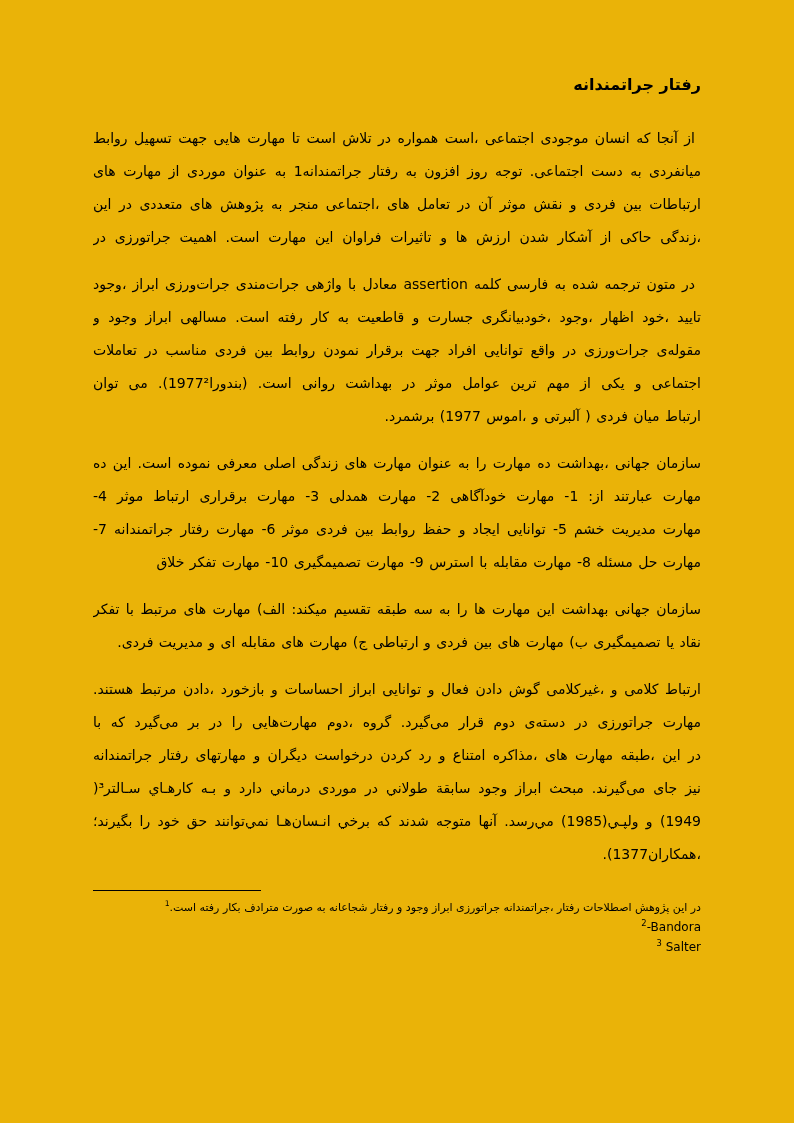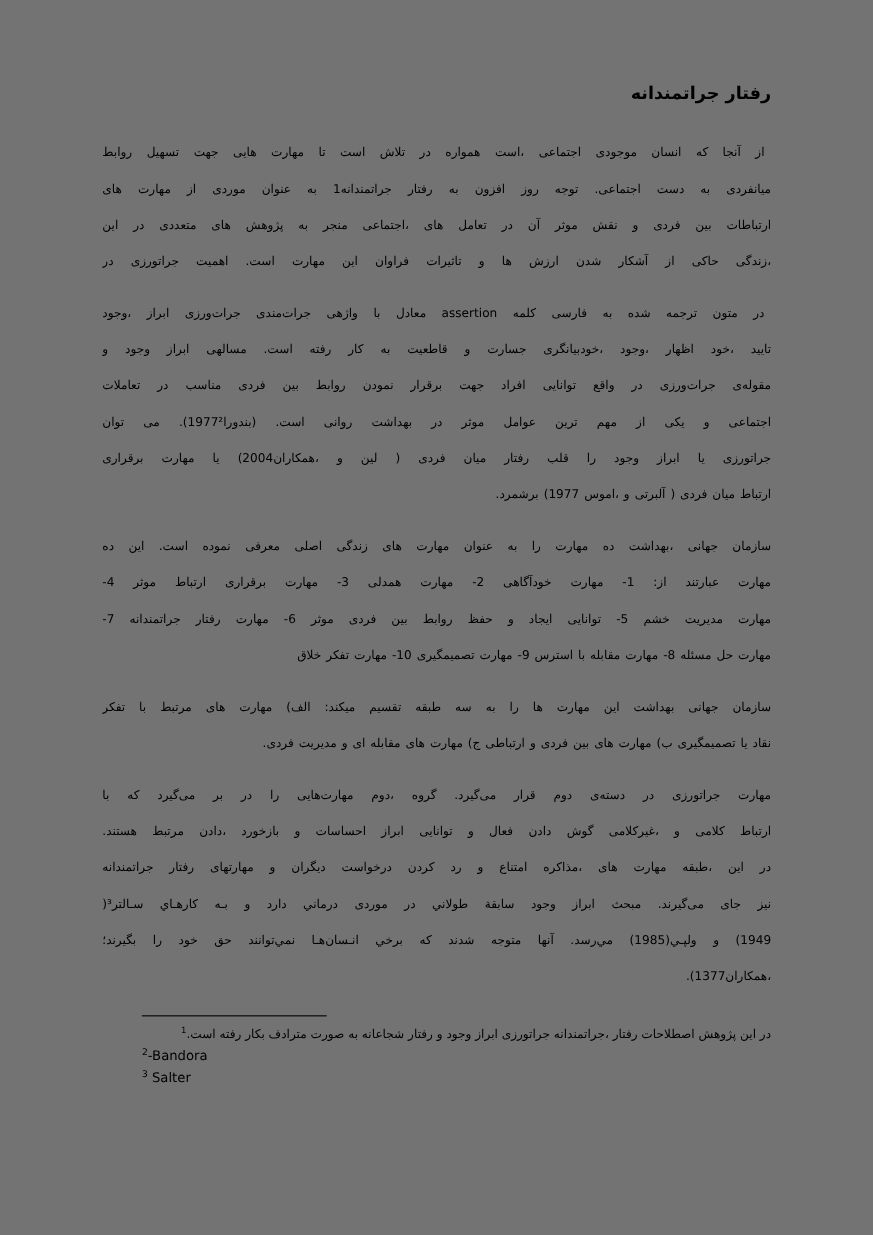--- a/index.html
+++ b/index.html
@@ -1,36 +1,36 @@
 <!DOCTYPE html>
 <html><head>
 <meta charset="utf-8">
 <style>
   html,body{margin:0;padding:0;background:#ffffff;}
   .page{
-    width:794px;height:1123px;background:#737373;position:relative;
+    width:794px;height:1123px;background:#eab308;position:relative;
     font-family:"DejaVu Sans",sans-serif;color:#000;overflow:hidden;
   }
   .content{padding:74px 93px 0 93px;}
   .doc-title{
     direction:rtl;text-align:right;font-weight:bold;
     font-size:16px;line-height:22px;margin-bottom:26px;
   }
   .para{margin-bottom:14px;}
   .line{
     direction:rtl;unicode-bidi:embed;
-    font-size:11px;line-height:33px;height:33px;overflow:hidden;
+    font-size:14px;line-height:33px;height:33px;overflow:hidden;
     text-align:justify;text-align-last:justify;word-spacing:1px;
   }
   .line-last{text-align-last:right;}
   .indent{text-indent:6px;}
-  .footnotes{margin-top:19px;margin-left:36px;}
+  .footnotes{margin-top:19px;}
   .fn-rule{width:168px;height:0;border-top:1px solid #000;margin-bottom:7px;}
   .fn-line{direction:rtl;text-align:right;font-size:11px;line-height:19px;}
-  .fn-latin{direction:ltr;text-align:left;font-size:12px;line-height:20px;}
+  .fn-latin{direction:ltr;text-align:right;font-size:12px;line-height:20px;}
   sup{font-size:0.7em;line-height:0;}
 </style>
 </head>
 <body>
 
 <div class="page">
   <div class="content">
 
     <div class="doc-title">رفتار جراتمندانه</div>
 
@@ -39,36 +39,35 @@
           <div class="line indent">از آنجا که انسان موجودی اجتماعی ،است همواره در تلاش است تا مهارت هایی جهت تسهیل روابط</div>
           <div class="line">میانفردی به دست اجتماعی. توجه روز افزون به رفتار جراتمندانه1 به عنوان موردی از مهارت های</div>
           <div class="line">ارتباطات بین فردی و نقش موثر آن در تعامل های ،اجتماعی منجر به پژوهش های متعددی در این</div>
           <div class="line">،زندگی حاکی از آشکار شدن ارزش ها و تاثیرات فراوان این مهارت است. اهمیت جراتورزی در</div>
         </div>
         <div class="para">
           <div class="line indent">در متون ترجمه شده به فارسی کلمه assertion معادل با واژهی جرات‌مندی جرات‌ورزی ابراز ،وجود</div>
           <div class="line">تایید ،خود اظهار ،وجود ،خودبیانگری جسارت و قاطعیت به کار رفته است. مسالهی ابراز وجود و</div>
           <div class="line">مقوله‌ی جرات‌ورزی در واقع توانایی افراد جهت برقرار نمودن روابط بین فردی مناسب در تعاملات</div>
           <div class="line">اجتماعی و یکی از مهم ترین عوامل موثر در بهداشت روانی است. (بندورا1977²). می توان</div>
-          <div class="line">جراتورزی یا ابراز وجود را قلب رفتار میان فردی ( لین و ،همکاران2004) یا مهارت برقراری</div>
           <div class="line line-last">ارتباط میان فردی ( آلبرتی و ،اموس 1977) برشمرد.</div>
         </div>
         <div class="para">
           <div class="line">سازمان جهانی ،بهداشت ده مهارت را به عنوان مهارت های زندگی اصلی معرفی نموده است. این ده</div>
           <div class="line">مهارت عبارتند از: 1- مهارت خودآگاهی 2- مهارت همدلی 3- مهارت برقراری ارتباط موثر 4-</div>
           <div class="line">مهارت مدیریت خشم 5- توانایی ایجاد و حفظ روابط بین فردی موثر 6- مهارت رفتار جراتمندانه 7-</div>
           <div class="line line-last">مهارت حل مسئله 8- مهارت مقابله با استرس 9- مهارت تصمیمگیری 10- مهارت تفکر خلاق</div>
         </div>
         <div class="para">
           <div class="line">سازمان جهانی بهداشت این مهارت ها را به سه طبقه تقسیم میکند: الف) مهارت های مرتبط با تفکر</div>
           <div class="line line-last">نقاد یا تصمیمگیری ب) مهارت های بین فردی و ارتباطی ج) مهارت های مقابله ای و مدیریت فردی.</div>
         </div>
         <div class="para">
+          <div class="line">ارتباط کلامی و ،غیرکلامی گوش دادن فعال و توانایی ابراز احساسات و بازخورد ،دادن مرتبط هستند.</div>
           <div class="line">مهارت جراتورزی در دسته‌ی دوم قرار می‌گیرد. گروه ،دوم مهارت‌هایی را در بر می‌گیرد که با</div>
-          <div class="line">ارتباط کلامی و ،غیرکلامی گوش دادن فعال و توانایی ابراز احساسات و بازخورد ،دادن مرتبط هستند.</div>
           <div class="line">در این ،طبقه مهارت های ،مذاکره امتناع و رد کردن درخواست دیگران و مهارتهای رفتار جراتمندانه</div>
           <div class="line">نیز جای می‌گیرند. مبحث ابراز وجود سابقة طولاني در موردی درماني دارد و بـه کارهـاي سـالتر³(</div>
           <div class="line">1949) و ولپـي(1985) مي‌رسد. آنها متوجه شدند که برخي انـسان‌هـا نمي‌توانند حق خود را بگيرند؛</div>
           <div class="line line-last">،همکاران1377).</div>
         </div>
       </div>
 
     <div class="footnotes">
       <div class="fn-rule"></div>
 

